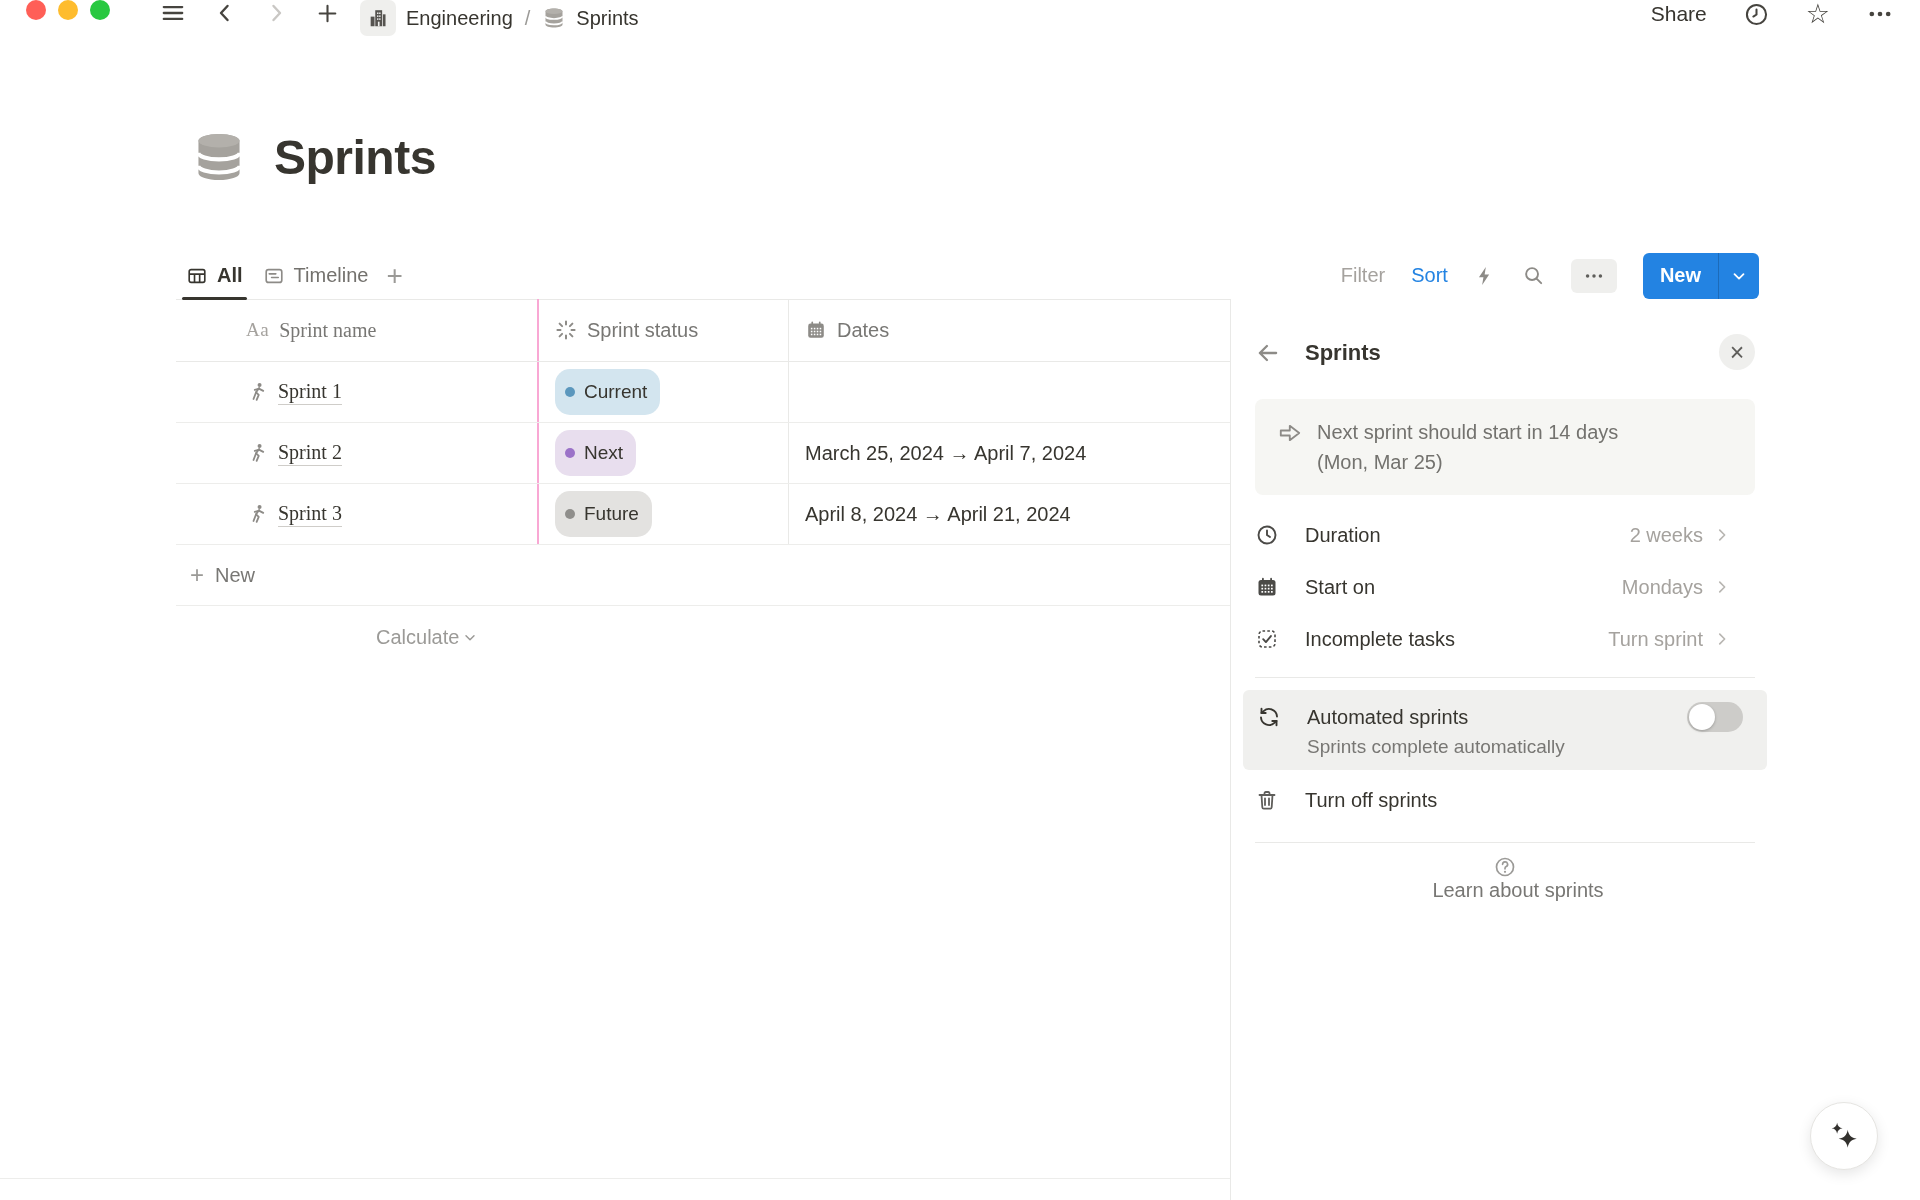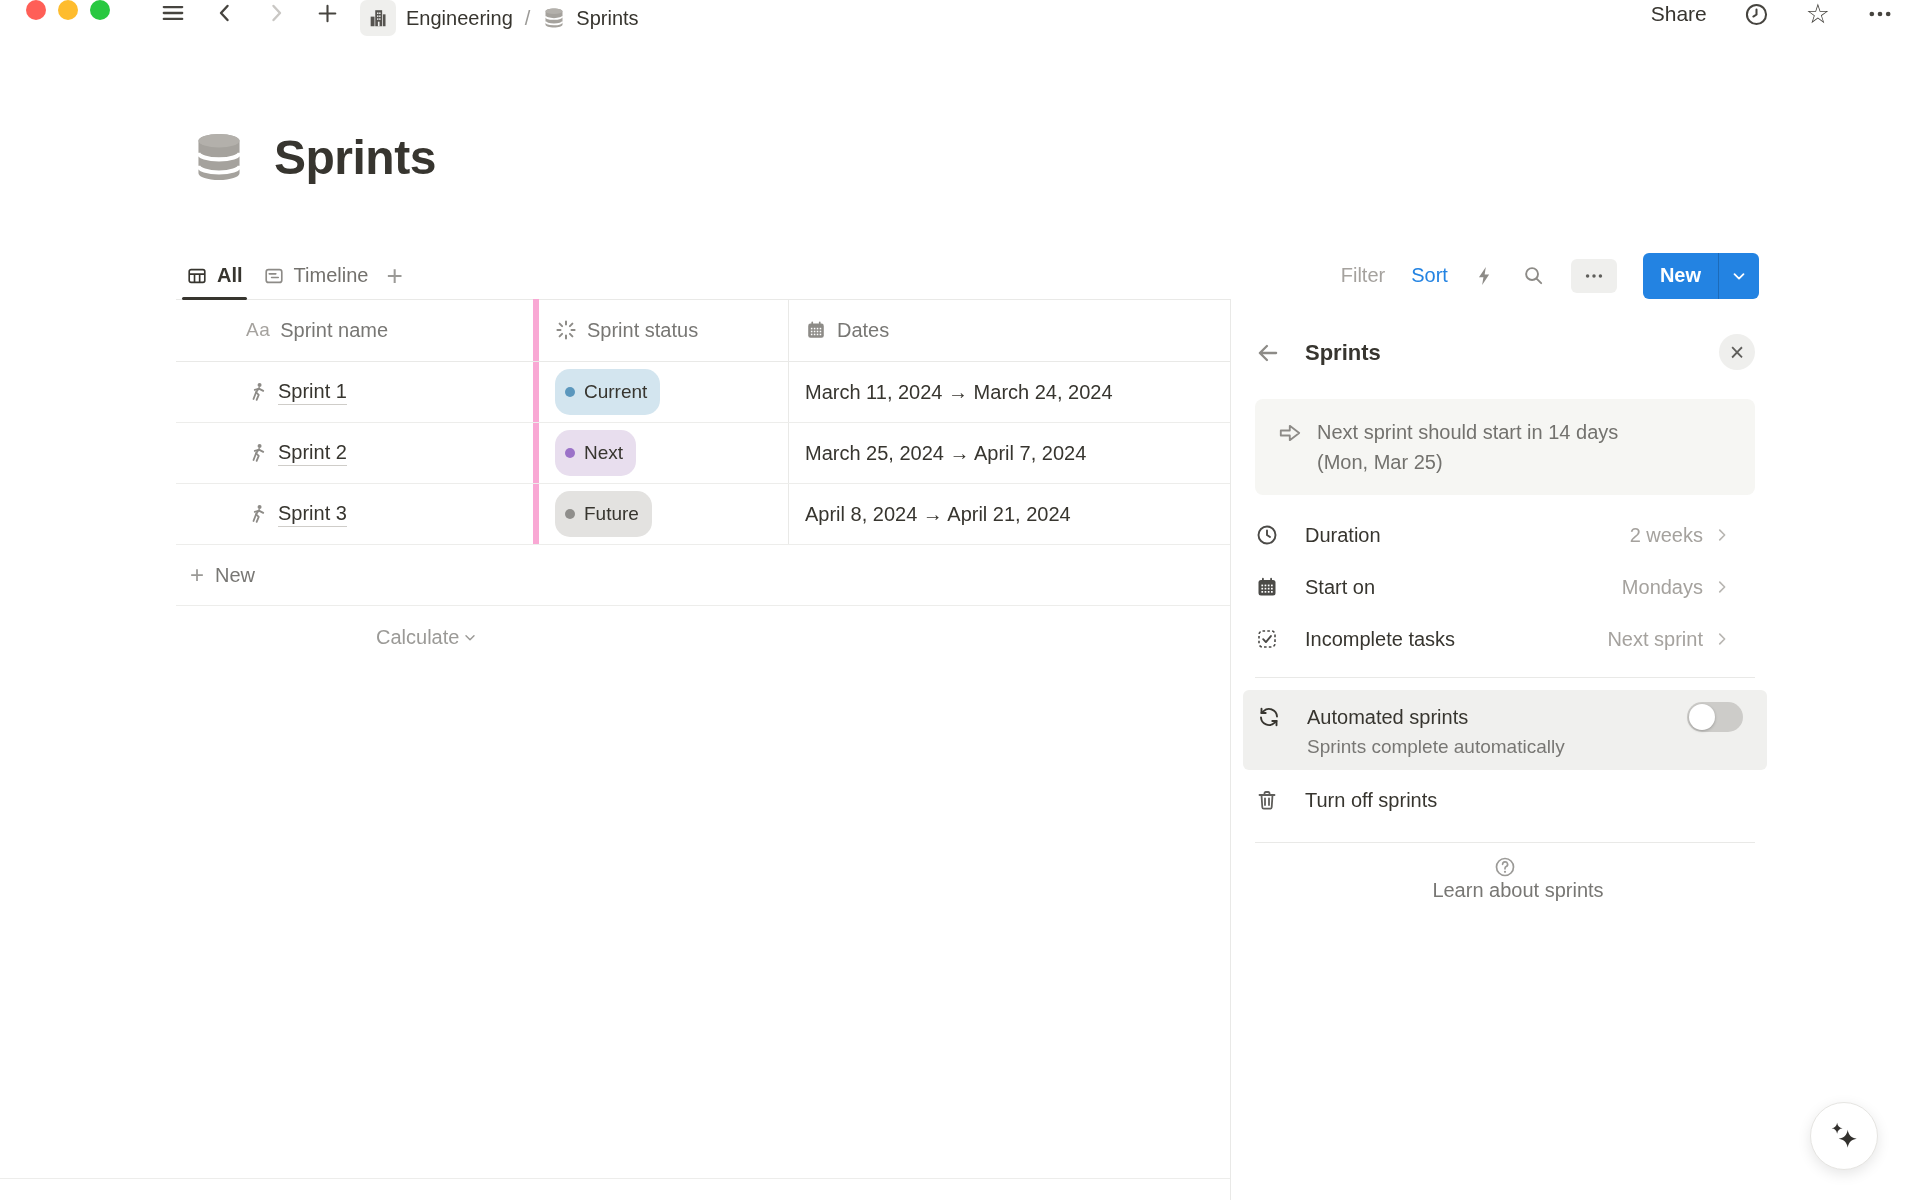--- a/index.html
+++ b/index.html
@@ -39,21 +39,21 @@
   .new-main{display:flex;align-items:center;padding:0 17px;font-size:20px;font-weight:600;}
   .new-split{width:1px;background:rgba(0,0,0,0.18);}
   .new-caret{width:40px;display:flex;align-items:center;justify-content:center;}
 
   
   .table{position:absolute;left:176px;top:299px;width:1054px;}
   .trow{display:grid;grid-template-columns:363px 250px 441px;}
   .thead{height:62px;border-bottom:1px solid #E9E9E7;color:#787774;}
   .tdata{height:60px;border-bottom:1px solid #EDEDEB;text-align:center;}
   .cell{display:flex;align-items:center;box-sizing:border-box;font-size:20px;}
-  .c1{padding-left:70px;border-right:6px solid #f9a8d4;gap:10px;}
+  .c1{padding-left:70px;border-right:2px solid #f9a8d4;gap:10px;font-family:Liberation Serif, serif;}
   .c2{padding-left:16px;border-right:1px solid #E9E9E7;}
   .c3{padding-left:16px;}
   .thead .cell{gap:10px;font-size:20px;}
   .aa{font-size:19px;color:#A5A29E;letter-spacing:0.5px;}
   .row-name{font-weight:500;color:#37352F;border-bottom:1.5px solid #CFCDC9;padding-bottom:1px;}
   .badge{display:inline-flex;align-items:center;gap:9px;height:46px;padding:0 13px 0 10px;border-radius:15px;font-size:19px;color:#37352F;}
   .badge-dot{width:10px;height:10px;border-radius:50%;}
   .dates{color:#37352F;}
   .newrow{height:60px;display:flex;align-items:center;gap:11px;padding-left:14px;border-bottom:1px solid #EDEDEB;color:#787774;font-size:20px;}
   .plus-glyph{font-size:24px;color:#9B9A97;line-height:1;}
@@ -277,21 +277,20 @@
             </g>
           </svg>
         <span class="row-name">Sprint 1</span>
       </div>
       <div class="cell c2">
         <span class="badge" style="background: rgb(211, 229, 239);">
           <span class="badge-dot" style="background: rgb(91, 151, 189);"></span>
           <span>Current</span>
         </span>
       </div>
-      <div class="cell c3 dates">March 11, 2024 → March 24, 2024</div>
     </div>
 
     <div class="trow tdata">
       <div class="cell c1">
         <svg width="22" height="22" viewBox="0 0 24 24">
             <circle cx="14.8" cy="4.3" r="2.2" fill="#8D8B87"></circle>
             <g fill="none" stroke="#8D8B87" stroke-width="2" stroke-linecap="round" stroke-linejoin="round">
               <path d="M14.3 7.6 11 12.3l2.9 2.9-2.3 5.4"></path>
               <path d="M11 12.3 8.2 19.6"></path>
               <path d="M14.6 8.6l4.2 2.2"></path>
@@ -404,21 +403,21 @@
           <svg width="18" height="18" viewBox="0 0 24 24" fill="none" stroke="#B8B6B2" stroke-width="2.2" stroke-linecap="round" stroke-linejoin="round" style="margin-left:10px;">
               <polyline points="9,5.5 15.5,12 9,18.5"></polyline>
             </svg>
         </div>
         <div class="srow">
           <svg width="24" height="24" viewBox="0 0 24 24" fill="none">
             <rect x="4" y="4" width="16" height="16" rx="3.5" stroke="#4B4A47" stroke-width="1.6" stroke-dasharray="2.6 2.2"></rect>
             <path d="M8.2 12.2l2.7 2.9 5-6" stroke="#4B4A47" stroke-width="1.9" stroke-linecap="round" stroke-linejoin="round"></path>
           </svg>
           <span class="srow-label">Incomplete tasks</span>
-          <span class="srow-value">Next sprint</span>
+          <span class="srow-value">Turn sprint</span>
           <svg width="18" height="18" viewBox="0 0 24 24" fill="none" stroke="#B8B6B2" stroke-width="2.2" stroke-linecap="round" stroke-linejoin="round" style="margin-left:10px;">
               <polyline points="9,5.5 15.5,12 9,18.5"></polyline>
             </svg>
         </div>
       </div>
 
       <div class="p-div"></div>
 
       <div class="auto-box">
         <div class="auto-row">

